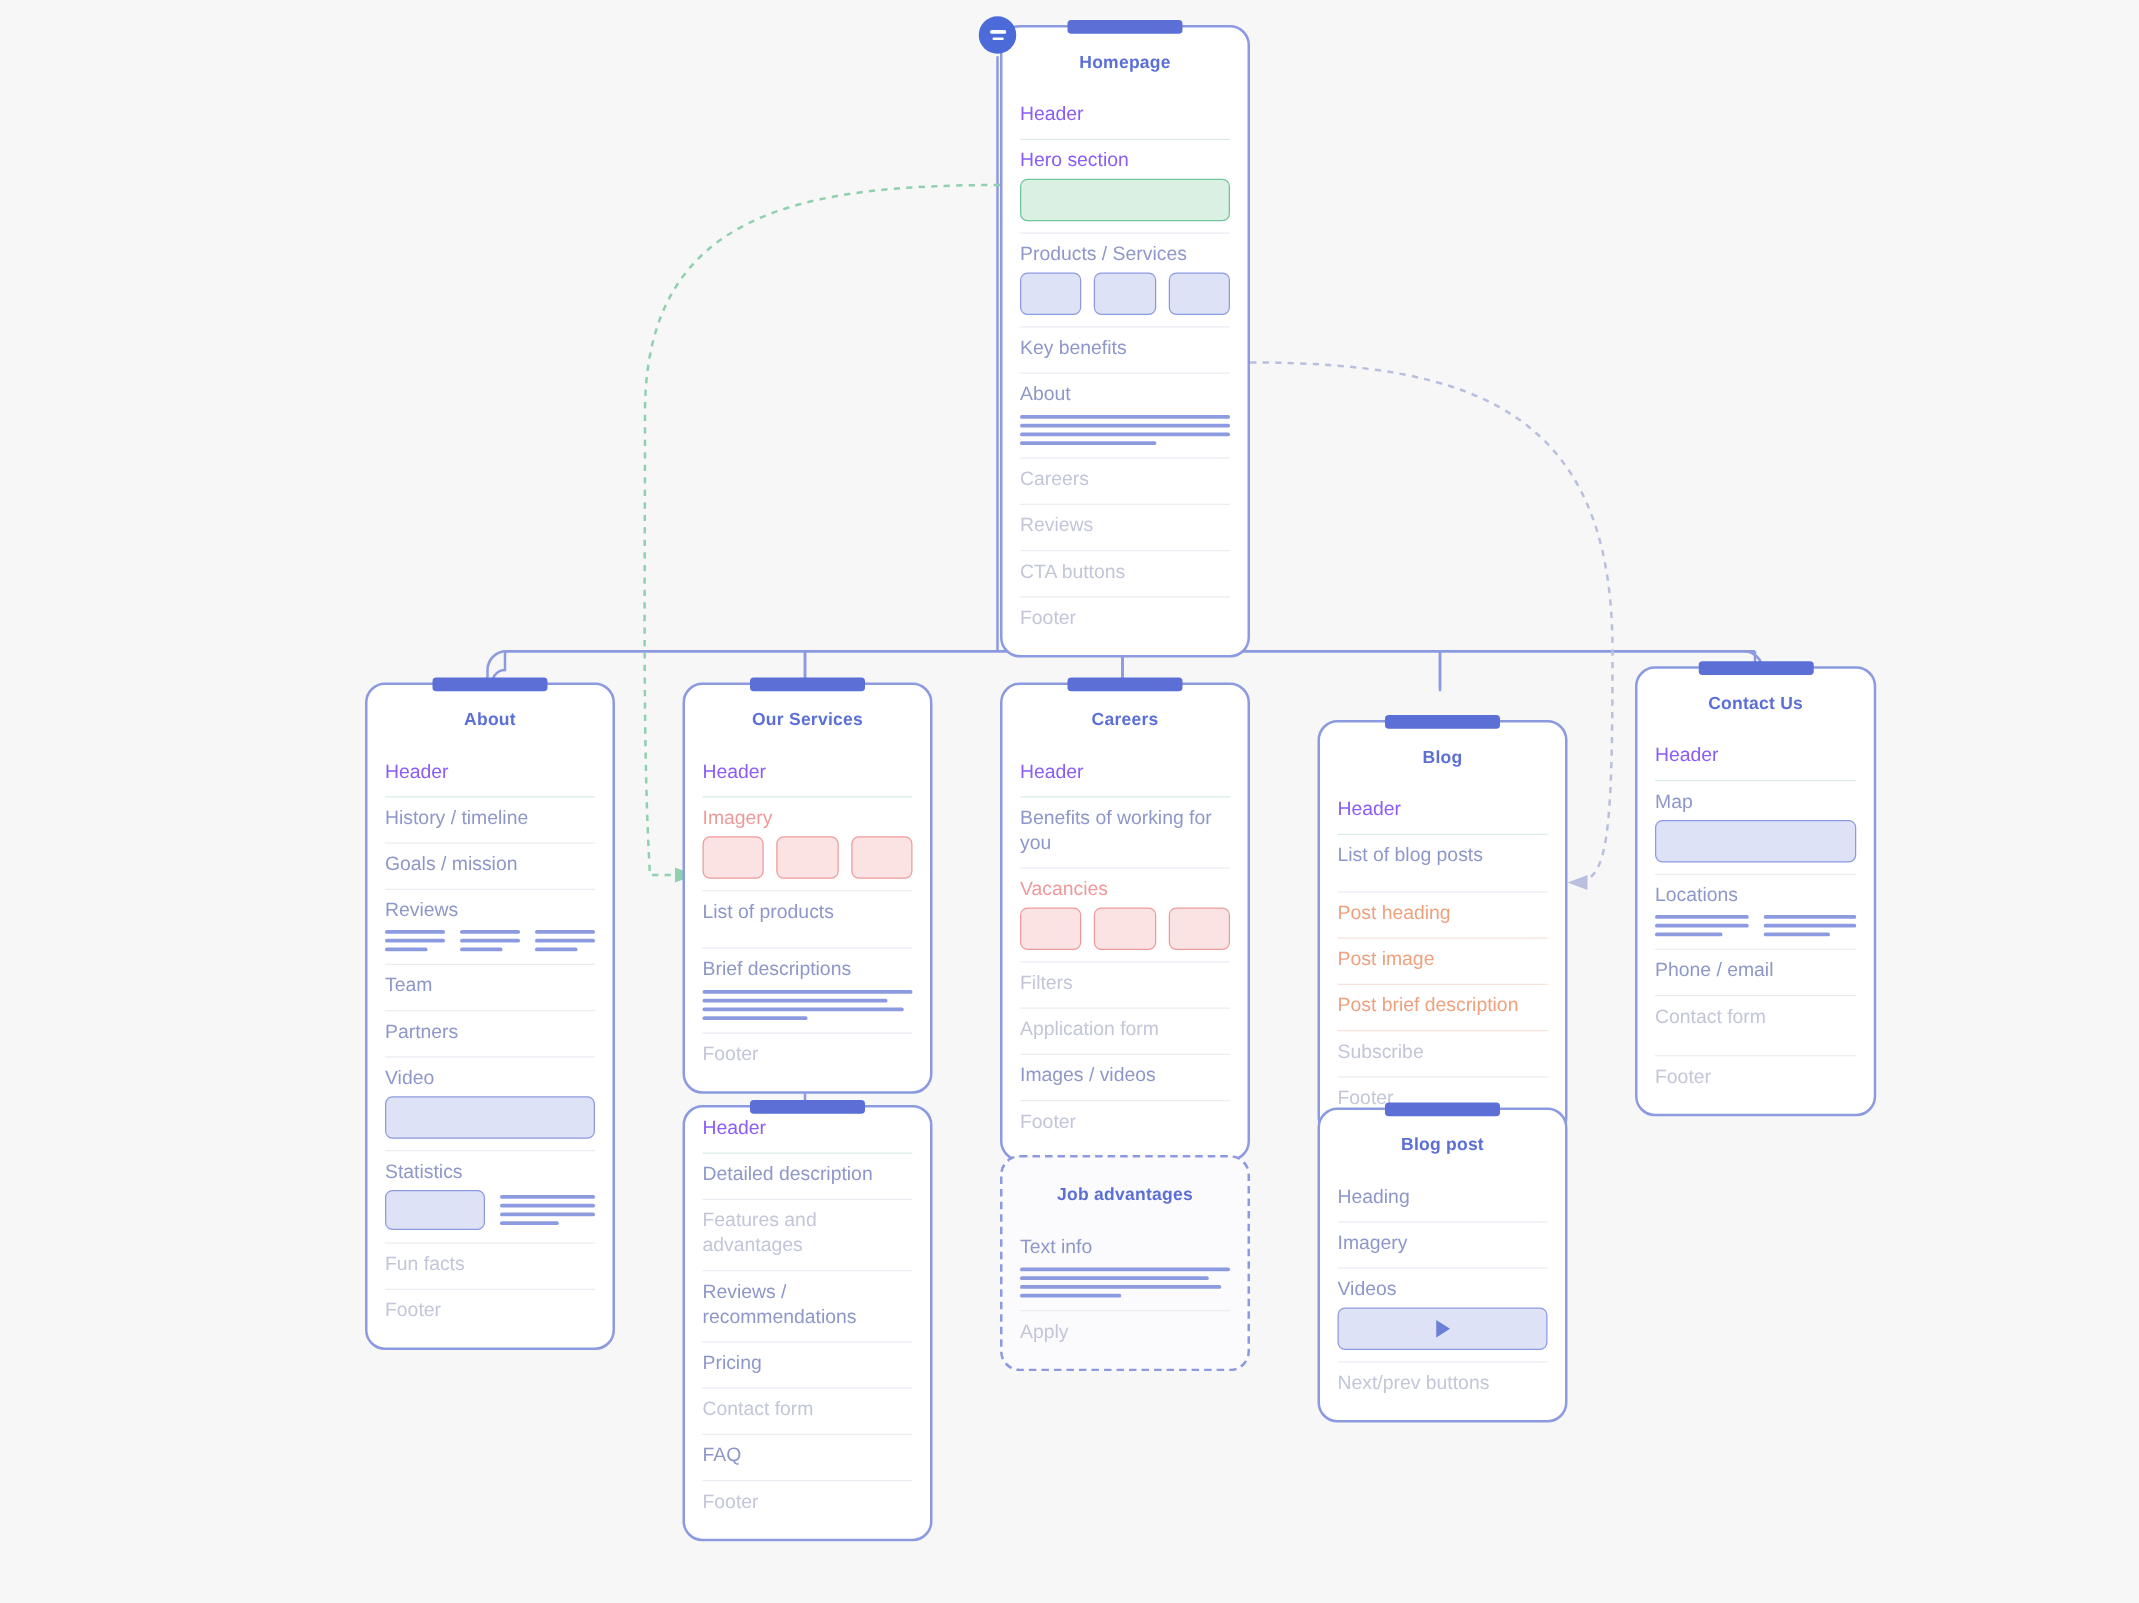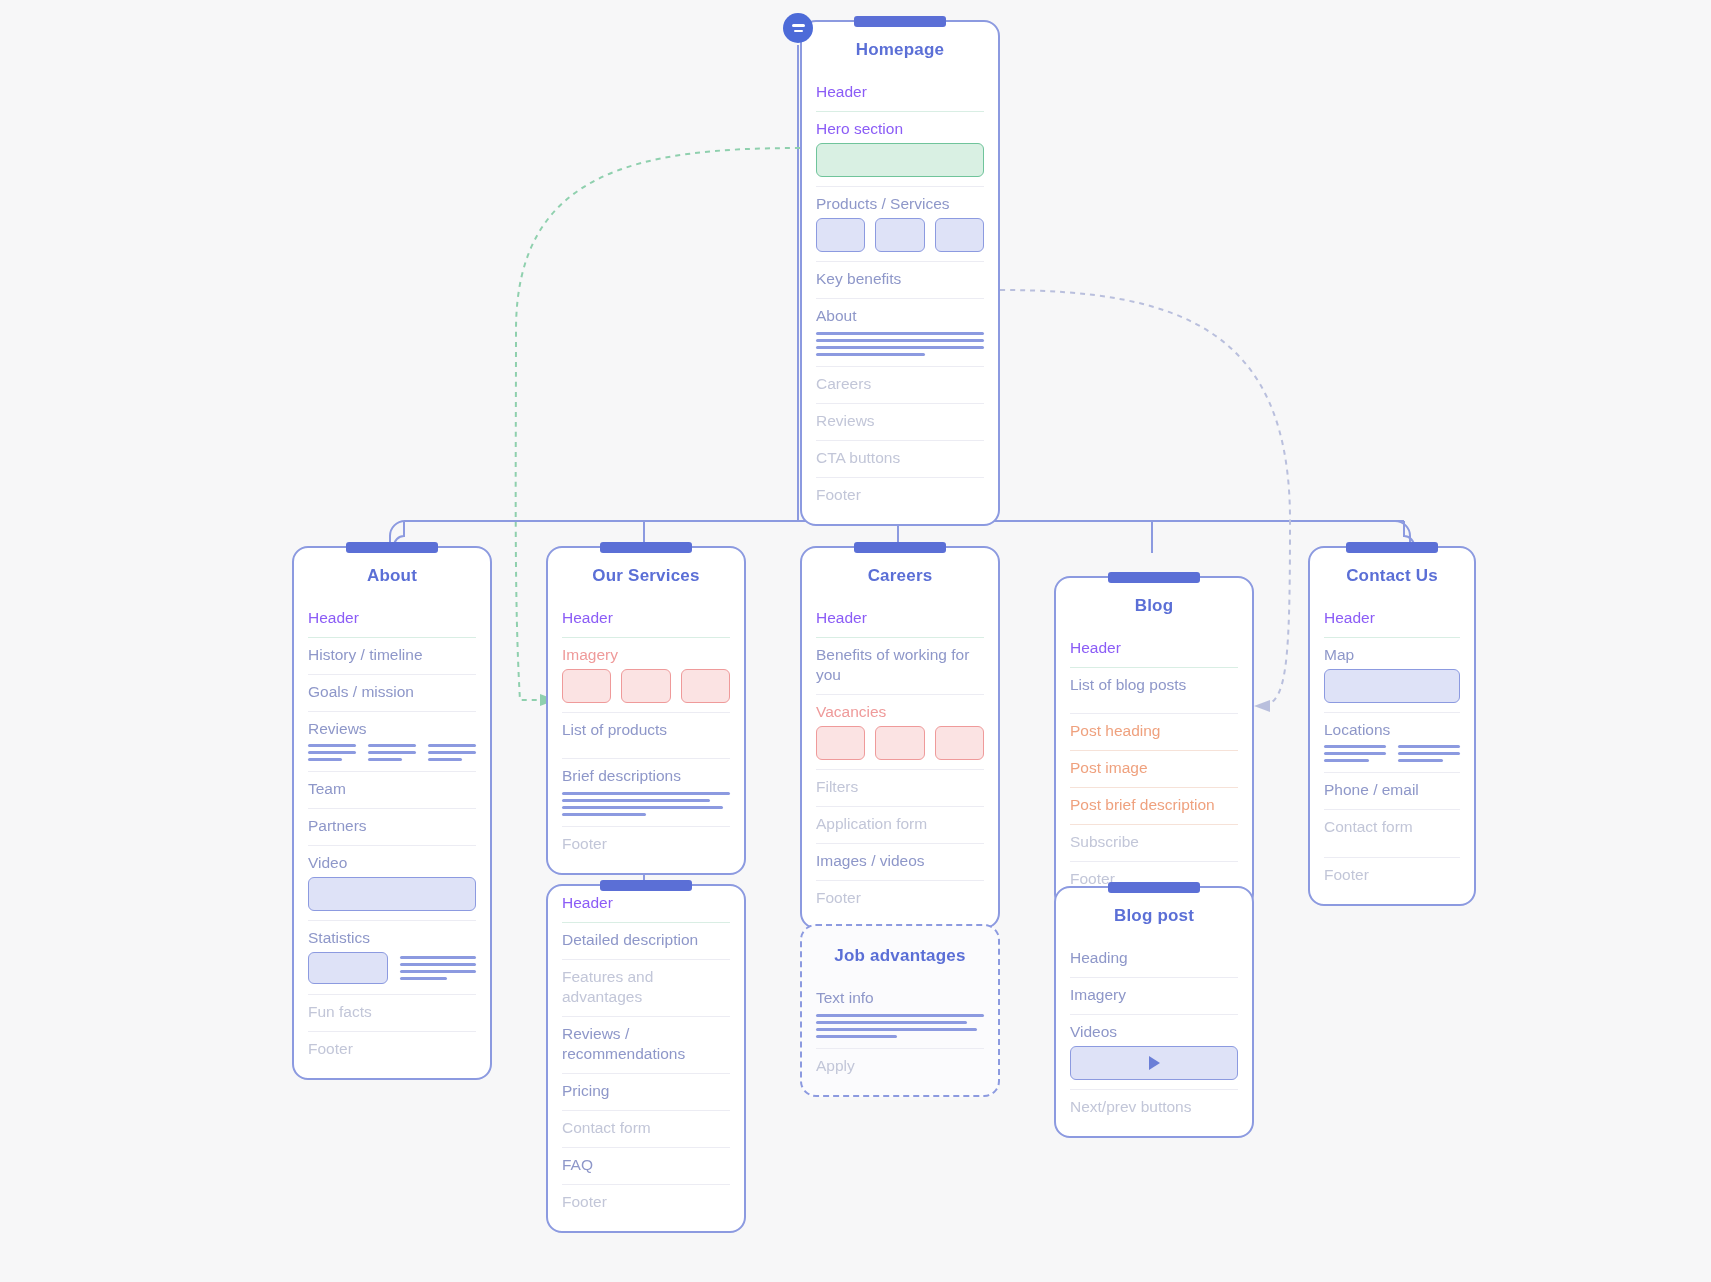--- a/index.html
+++ b/index.html
@@ -32,21 +32,21 @@
     position:absolute;
     top:-6px;left:50%;
     transform:translateX(-50%);
     width:92px;height:11px;
     background:#5b6fd6;
     border-radius:3px;
   }
   .card .title{
     text-align:center;
     font-weight:bold;
-    font-size:17px;
+    font-size:14px;
     color:#5b6fd6;
     padding:16px 0 14px 0;
     line-height:23px;
     letter-spacing:.2px;
   }
   .card.dashed .title{padding-top:18px;}
 
   
   .row{
     font-size:15.5px;
@@ -360,21 +360,21 @@
     <div class="row blue nb">Videos</div>
     <div class="boxwrap">
       <div class="playbox">
         <div class="tri"></div>
       </div>
     </div>
 
     <div class="row faint">Next/prev buttons</div>
   </div>
 
-  <div class="card" style="left:1308px;top:546px;width:168px;">
+  <div class="card" style="left:1308px;top:533px;width:193px;">
     <div class="tab"></div>
     <div class="title">Contact Us</div>
 
     <div class="row green">Header</div>
 
     <div class="row blue nb">Map</div>
     <div class="boxwrap">
       <div class="block lav"></div>
     </div>
 

